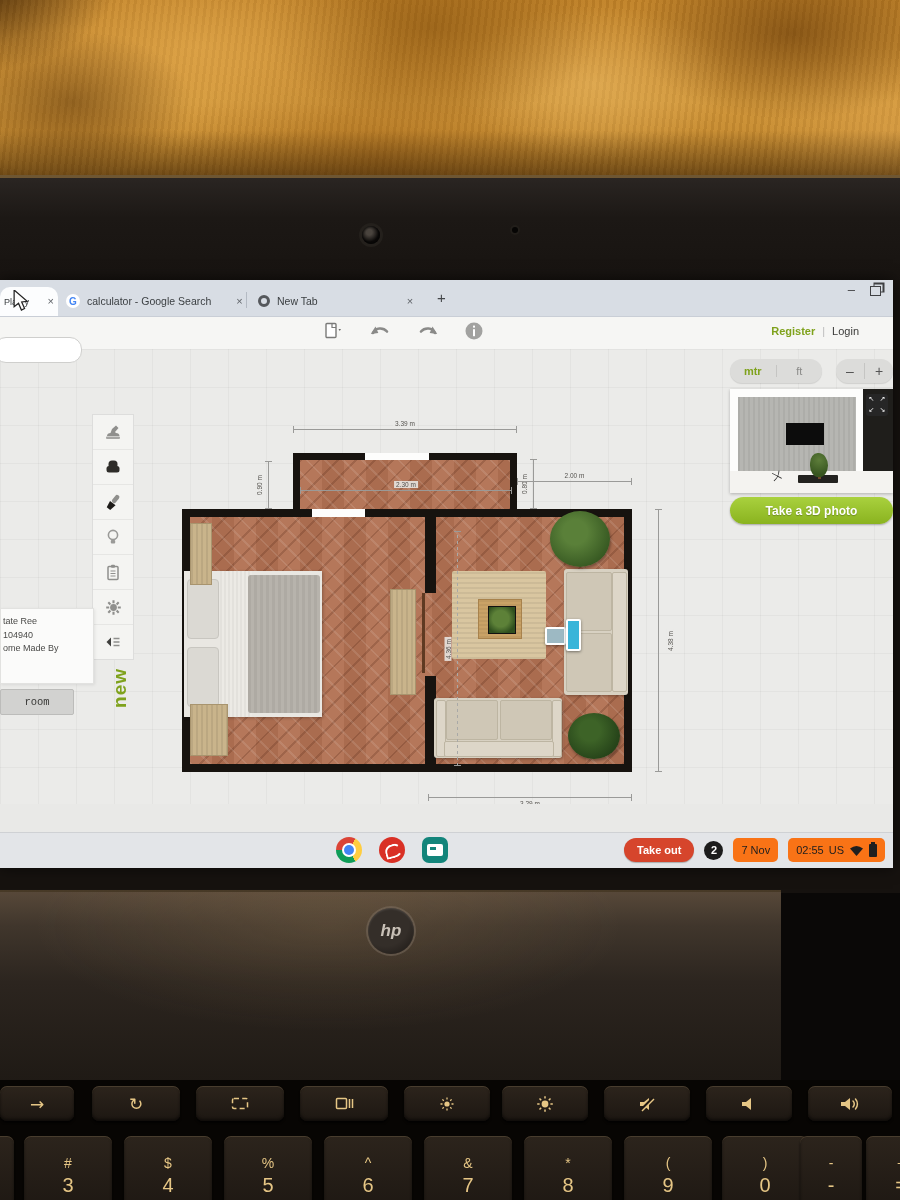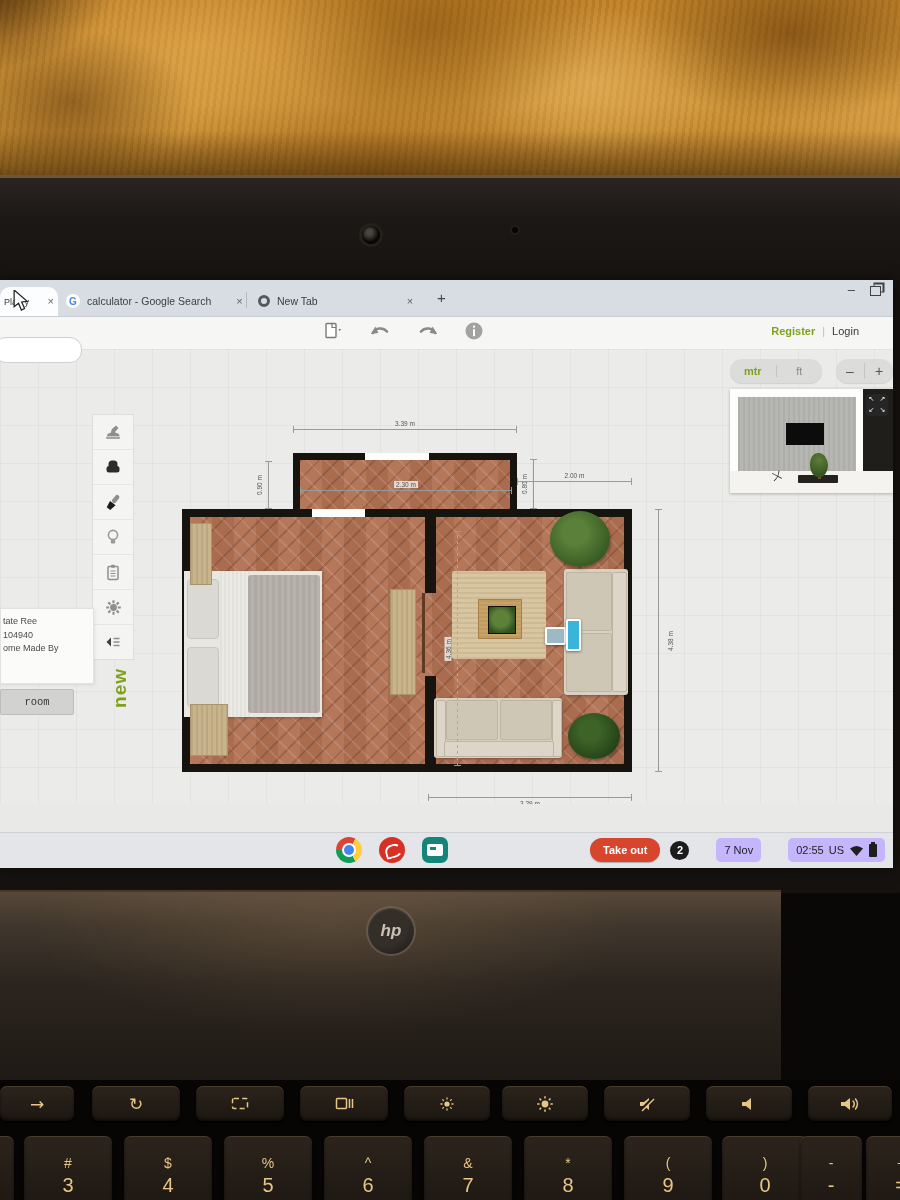--- a/index.html
+++ b/index.html
@@ -141,21 +141,21 @@
   .app-chrome::before{content:"";position:absolute;inset:6px;border-radius:50%;background:#fff;}
   .app-chrome::after{content:"";position:absolute;inset:8px;border-radius:50%;background:#4285f4;}
   .app-red{width:26px;height:26px;border-radius:50%;background:#d93025;position:relative;}
   .app-red::before{content:"";position:absolute;left:6px;top:7px;width:13px;height:10px;border:2px solid #fff;border-radius:50% 50% 50% 10%;border-right-color:transparent;transform:rotate(-15deg);}
   .app-teal{width:26px;height:26px;border-radius:7px;background:#13857b;position:relative;}
   .app-teal::before{content:"";position:absolute;left:5px;top:7px;width:16px;height:12px;background:#fff;border-radius:2px;}
   .app-teal::after{content:"";position:absolute;left:8px;top:10px;width:6px;height:3px;background:#13857b;}
   .shelf-right{position:absolute;right:8px;top:4px;display:flex;gap:10px;align-items:center;height:26px;}
   .signout{height:24px;padding:0 13px;border-radius:13px;background:#d6452c;color:#fff;font-size:11px;font-weight:bold;display:flex;align-items:center;box-shadow:0 1px 1px rgba(0,0,0,.25);}
   .badge{width:19px;height:19px;border-radius:50%;background:#1c1c1c;color:#fff;font-size:11px;font-weight:bold;display:flex;align-items:center;justify-content:center;}
-  .tray{height:24px;background:#c4b5fd;border-radius:5px;display:flex;align-items:center;padding:0 8px;gap:5px;font-size:11px;color:#1f1f1f;margin-left:17px;}
+  .tray{height:24px;background:#f97316;border-radius:5px;display:flex;align-items:center;padding:0 8px;gap:5px;font-size:11px;color:#1f1f1f;}
   .battery{width:8px;height:13px;background:#1f1f1f;border-radius:1px;position:relative;}
   .battery::before{content:"";position:absolute;left:2px;top:-2px;width:4px;height:2px;background:#1f1f1f;}
   
   .cursor{position:absolute;left:12px;top:10px;z-index:50;}
   
   .body-lower{position:absolute;left:0;top:890px;width:781px;height:190px;
     background:radial-gradient(420px 150px at 42% 18%, rgba(214,170,110,.14), transparent 70%),
     linear-gradient(180deg,#574839 0,#40362c 34px,#2c251f 90px,#1f1a15 100%);
     border-top:2px solid rgba(190,150,90,.25);}
   .hp-logo{position:absolute;left:368px;top:16px;width:46px;height:46px;border-radius:50%;
@@ -265,20 +265,21 @@
         <div class="pv-trunk"></div>
         <div class="pv-plant"></div>
         <div class="pv-scribble">〤</div>
         <div class="pv-expand">
           <span>↖</span>
             <span>↗</span>
             <span>↙</span>
             <span>↘</span>
         </div>
       </div>
+      <div class="photo-btn">Take a 3D photo</div>
 
       <div class="side">
         <div class="side-cell">
           <svg width="20" height="18" viewBox="0 0 20 18">
               <path d="M4 13c0-2 1.5-3 3.5-3l1.5-4 4-3.5 2.5 2.5-3.5 4 1 1c2 0 3.5 1 3.5 3z" fill="#8f8f8d"></path>
               <rect x="3" y="13.5" width="14" height="2.5" rx="1" fill="#a5a5a3"></rect>
             </svg>
         </div>
         <div class="side-cell">
           <svg width="20" height="18" viewBox="0 0 20 18">

